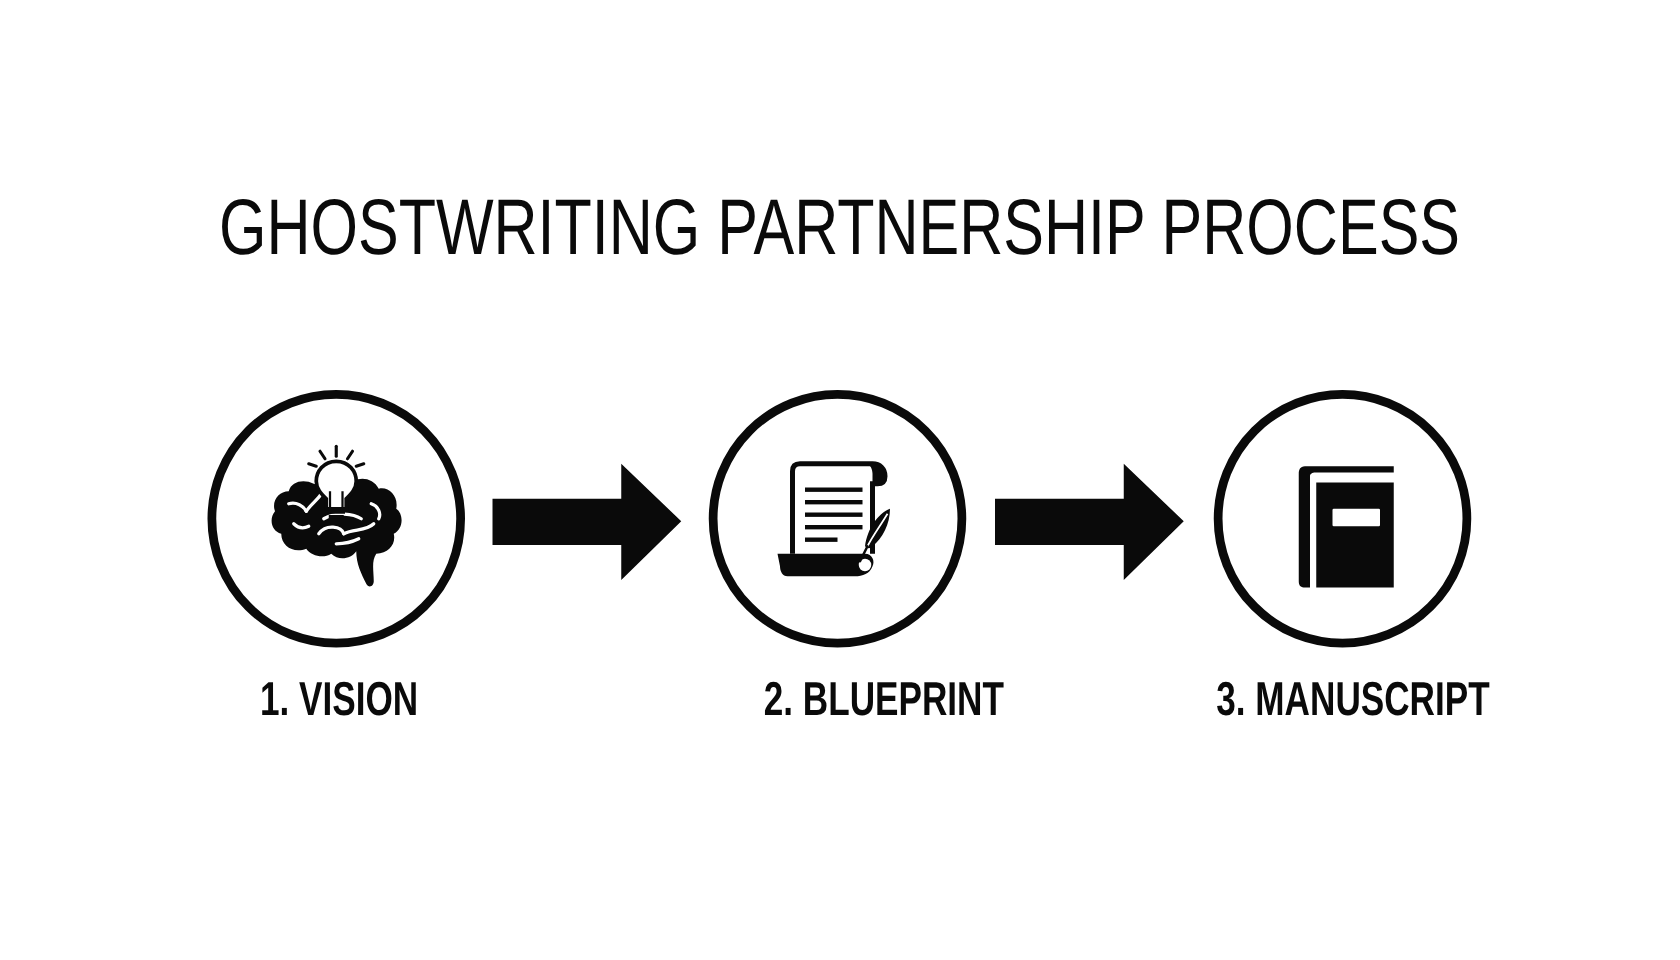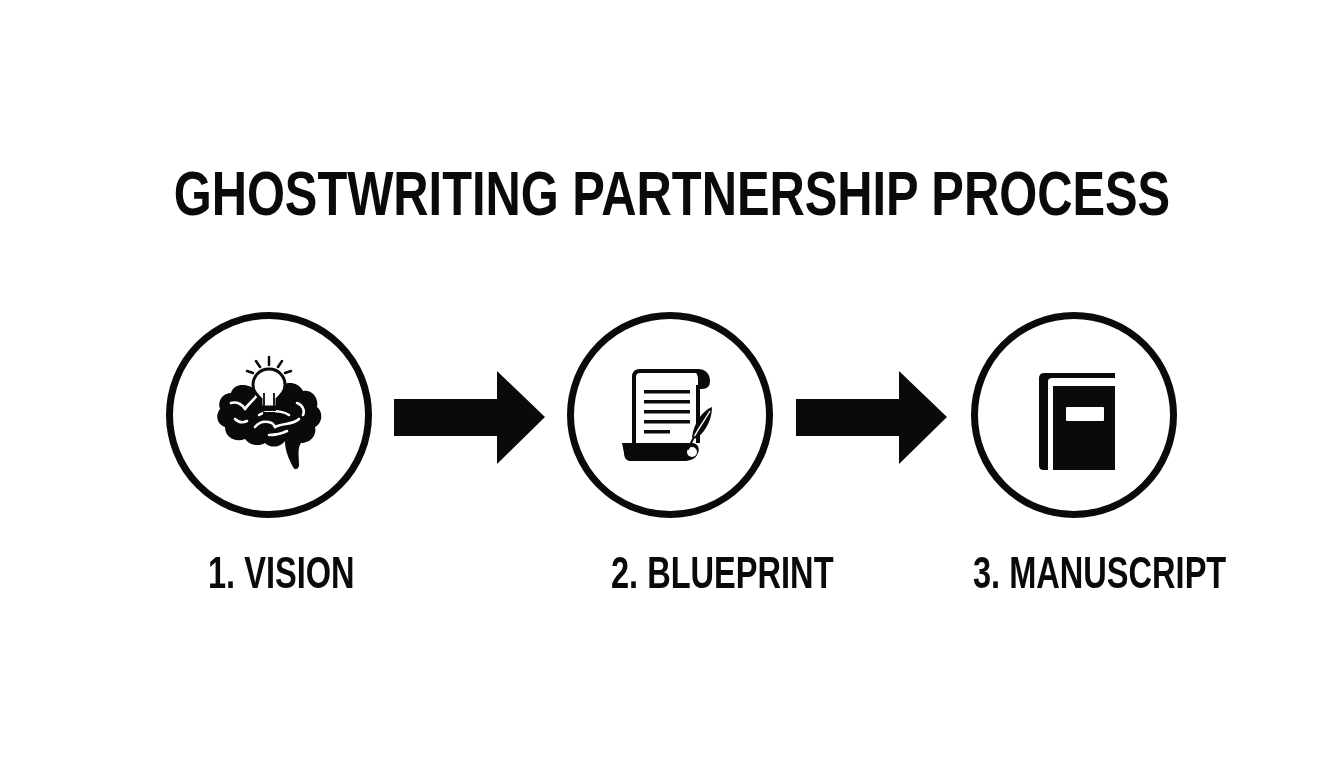--- a/index.html
+++ b/index.html
@@ -11,24 +11,24 @@
       overflow: hidden;
     }
     body {
       position: relative;
       font-family: "Liberation Sans", "DejaVu Sans", sans-serif;
       color: #0a0a0a;
     }
     .title {
       position: absolute;
       left: 0;
-      top: 160px;
+      top: 149px;
       width: 1344px;
       text-align: center;
-      font-weight: 700;
+      font-weight: 400;
       font-size: 63px;
       line-height: 66px;
       letter-spacing: 0px;
       white-space: nowrap;
     }
     .title span {
       display: inline-block;
       transform: scaleX(0.775);
       transform-origin: center center;
     }
@@ -50,23 +50,23 @@
     }
     .arrow {
       position: absolute;
       top: 369px;
       width: 156px;
       height: 96px;
     }
     .arrow svg { width: 156px; height: 96px; display: block; }
     .step-label {
       position: absolute;
-      top: 553px;
+      top: 540px;
       font-weight: 700;
-      font-size: 44px;
+      font-size: 38px;
       line-height: 40px;
       white-space: nowrap;
     }
     .step-label span {
       display: inline-block;
       transform: scaleX(0.74);
       transform-origin: left center;
     }
   </style>
 </head>

